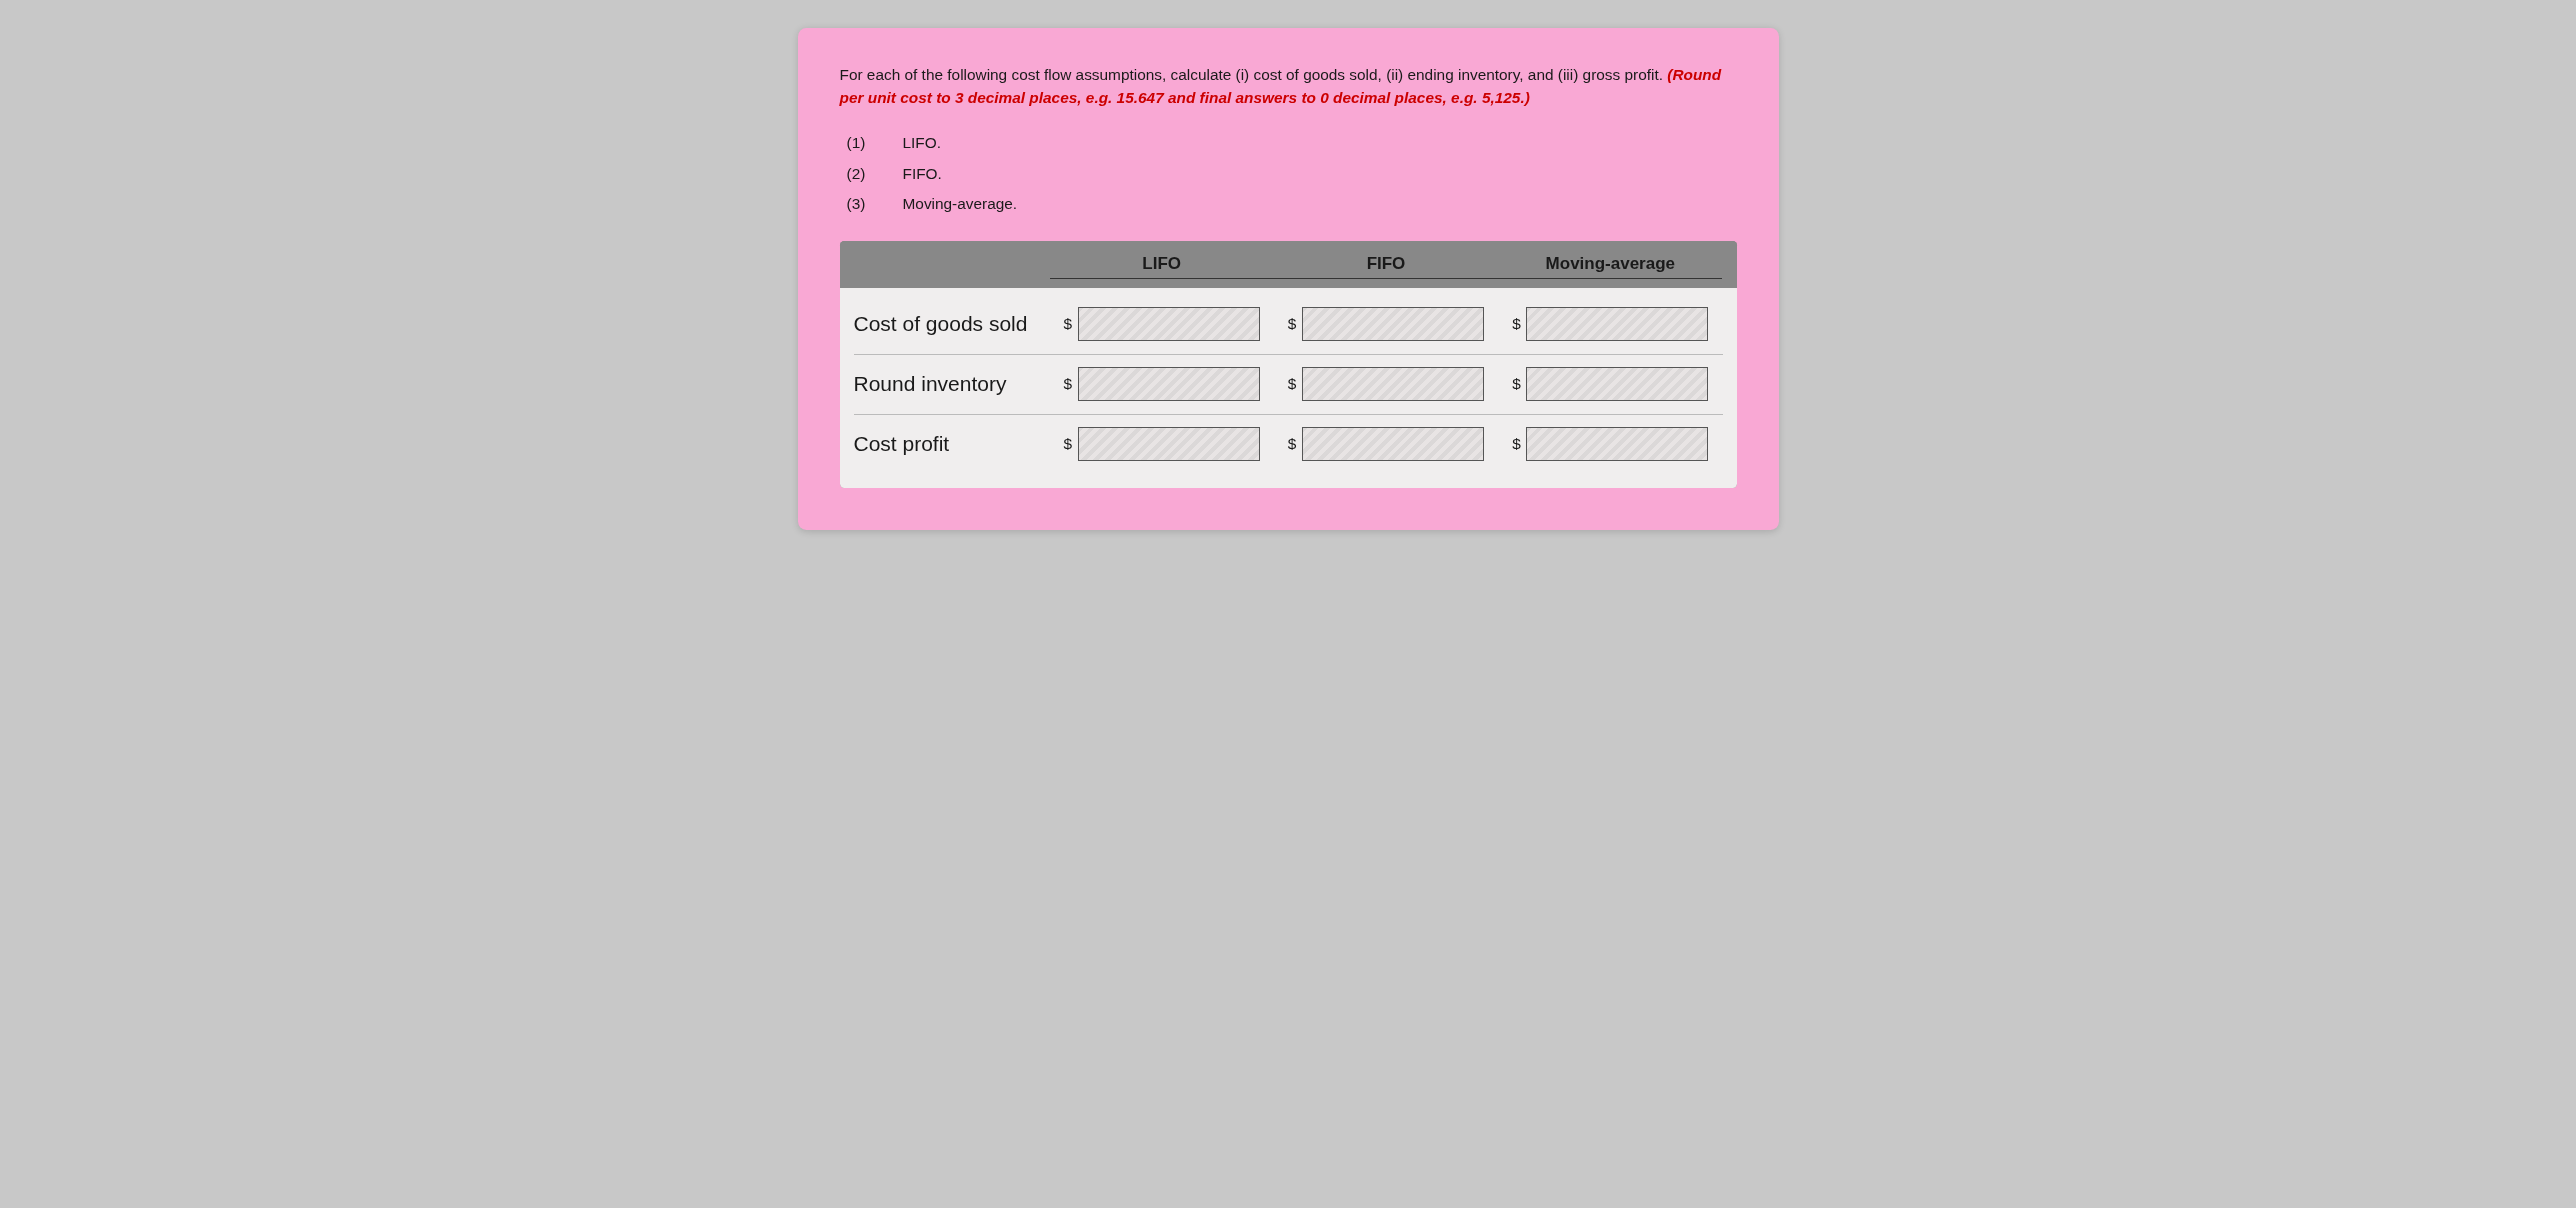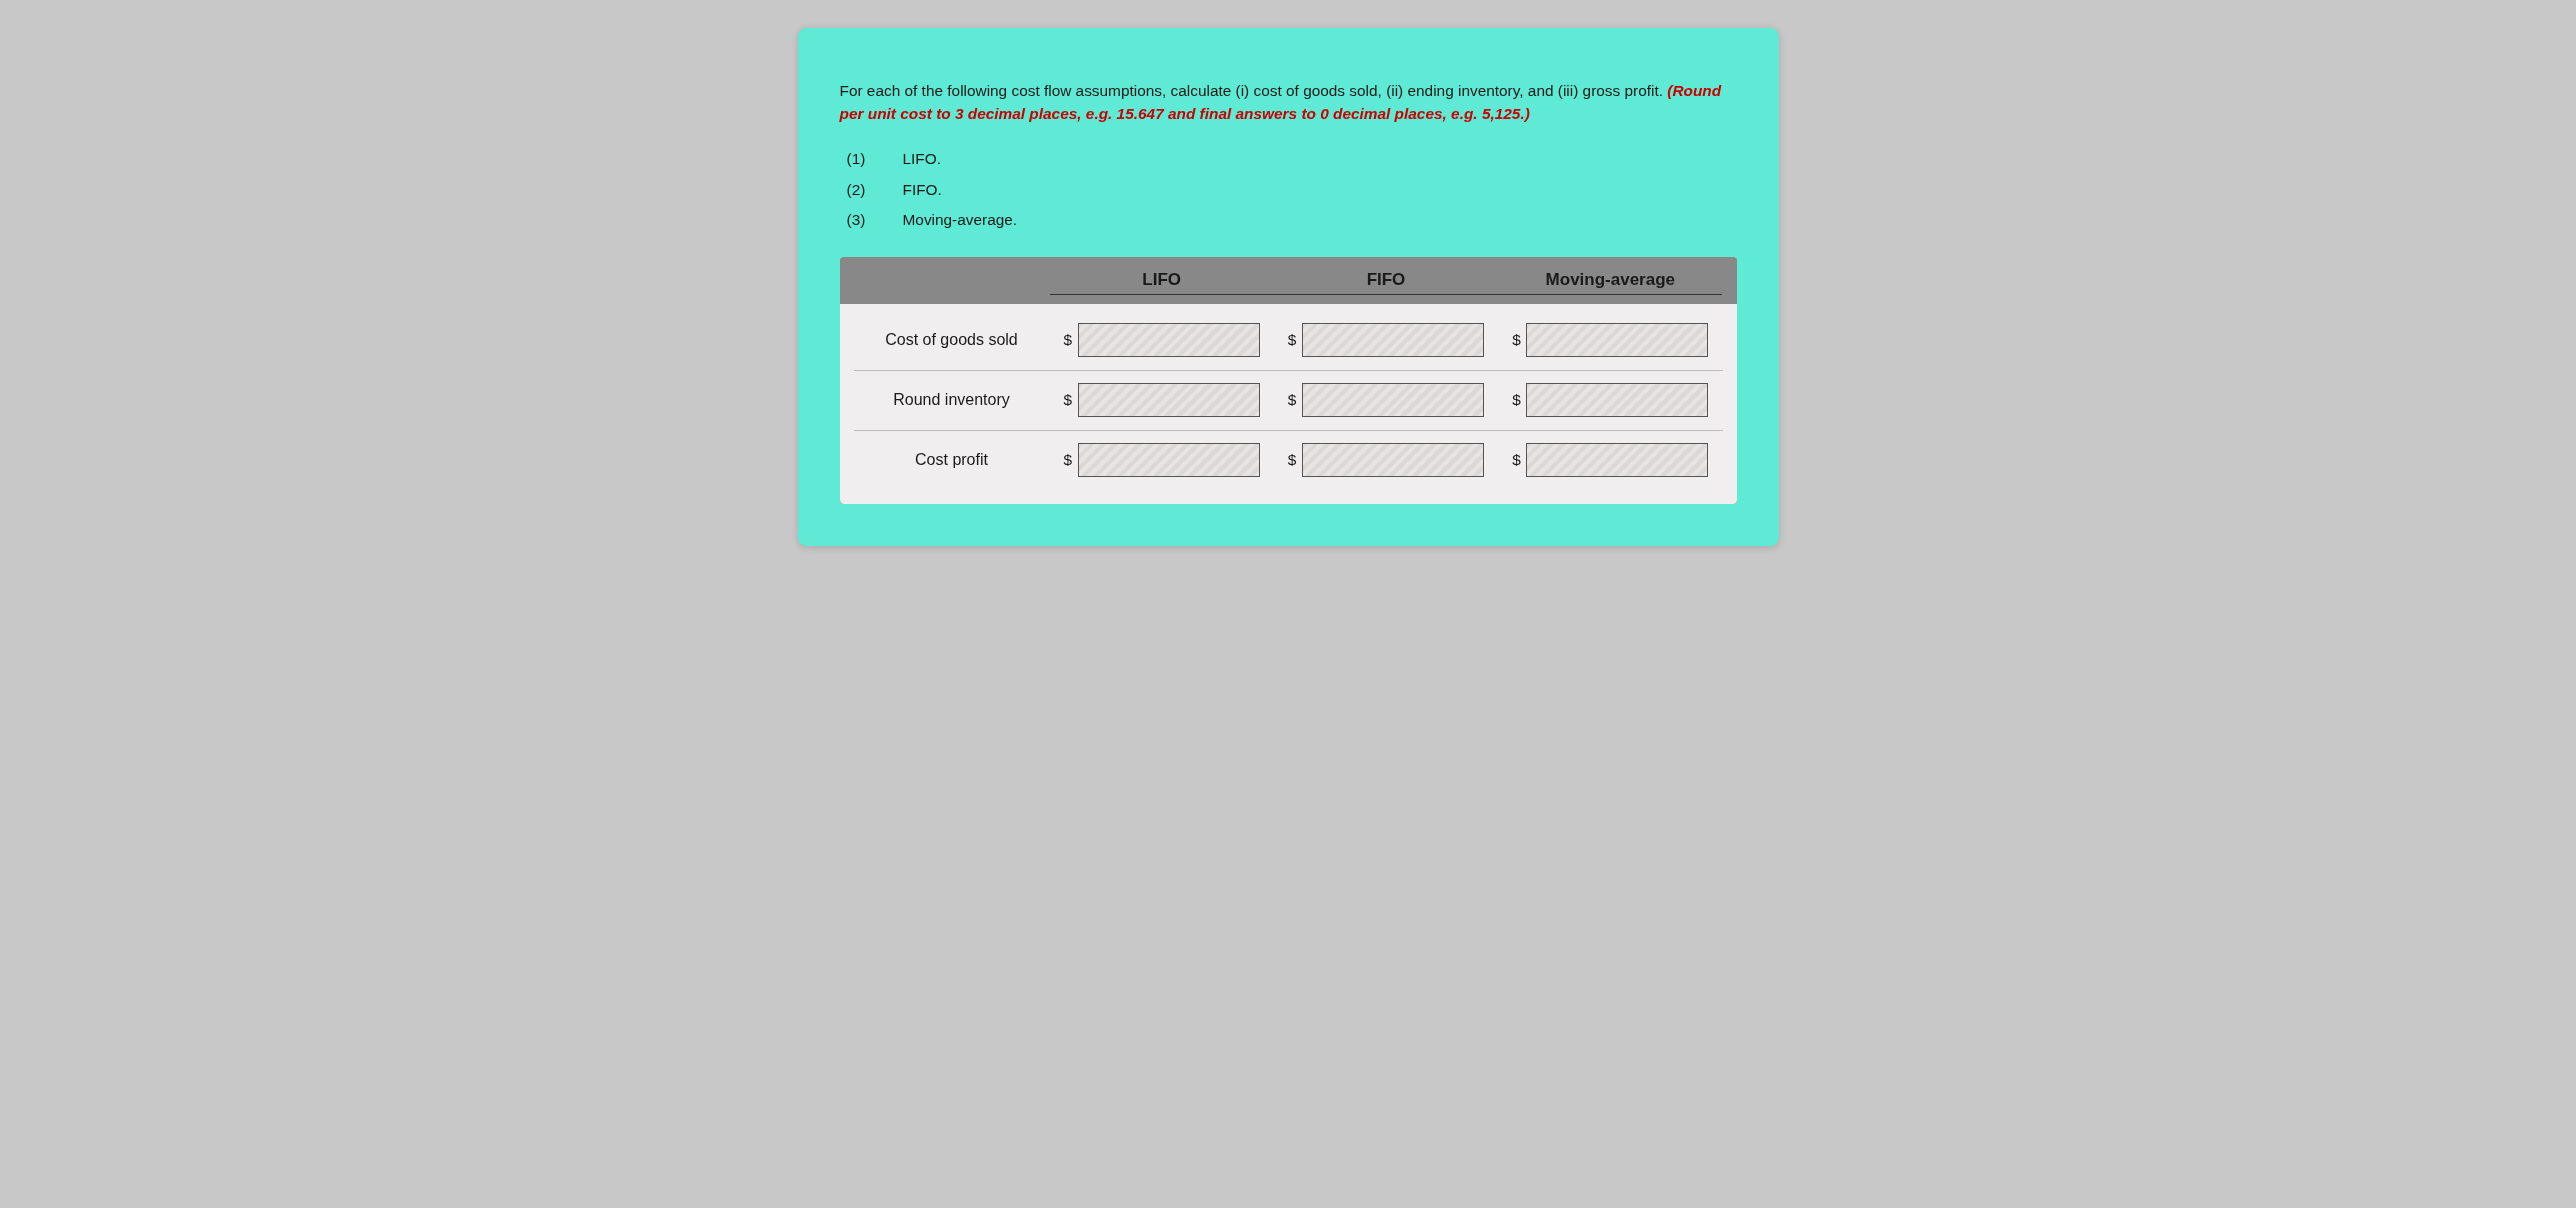--- a/index.html
+++ b/index.html
@@ -12,23 +12,23 @@
       background-color: #c8c8c8;
       font-family: Arial, sans-serif;
       min-height: 100vh;
       display: flex;
       align-items: flex-start;
       justify-content: center;
       padding: 28px 14px;
     }
 
     .card {
-      background-color: #5eead4;
+      background-color: #f9a8d4;
       border-radius: 8.4px;
-      padding: 51px 42px 42px 42px;
+      padding: 35px 42px 42px 42px;
       max-width: 981px;
       width: 100%;
       box-shadow: 0 1.4px 7px rgba(0,0,0,0.15);
     }
 
     .instructions {
       font-size: 15.4px;
       line-height: 1.5;
       color: #1a1a1a;
       margin-bottom: 25px;
@@ -89,23 +89,22 @@
     }
 
     .table-row-data {
       display: grid;
       grid-template-columns: 196px 1fr 1fr 1fr;
       align-items: center;
       padding: 12.6px 0;
     }
 
     .row-label {
-      font-size: 16px;
-      color: #1a1a1a;
-      text-align: center;
+      font-size: 21px;
+      color: #1a1a1a;
     }
 
     .input-cell {
       display: flex;
       align-items: center;
       gap: 5.6px;
       padding: 0 14px;
     }
 
     .dollar-sign {

